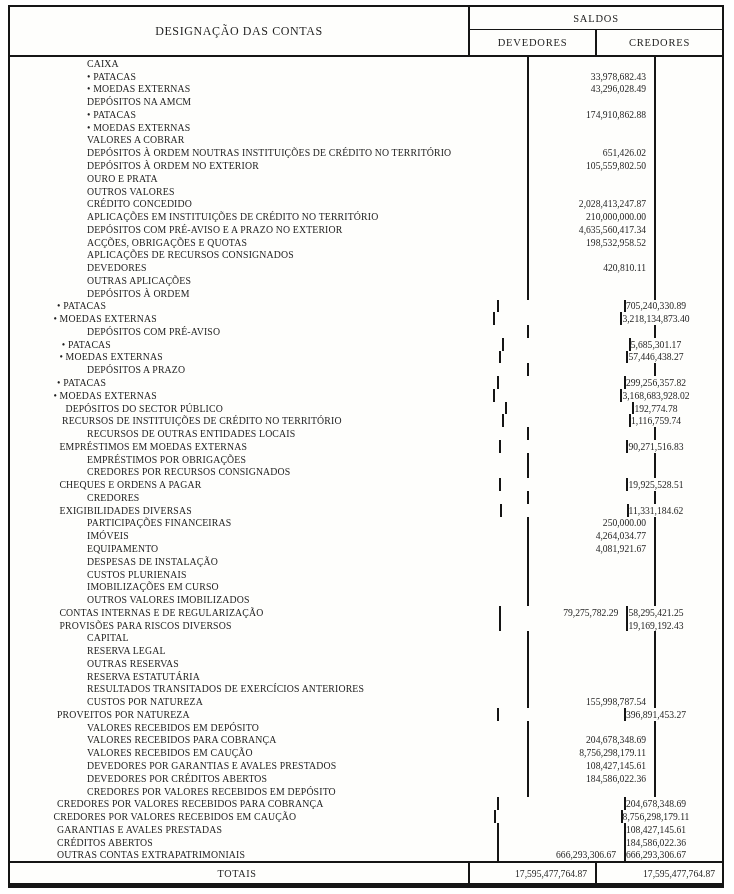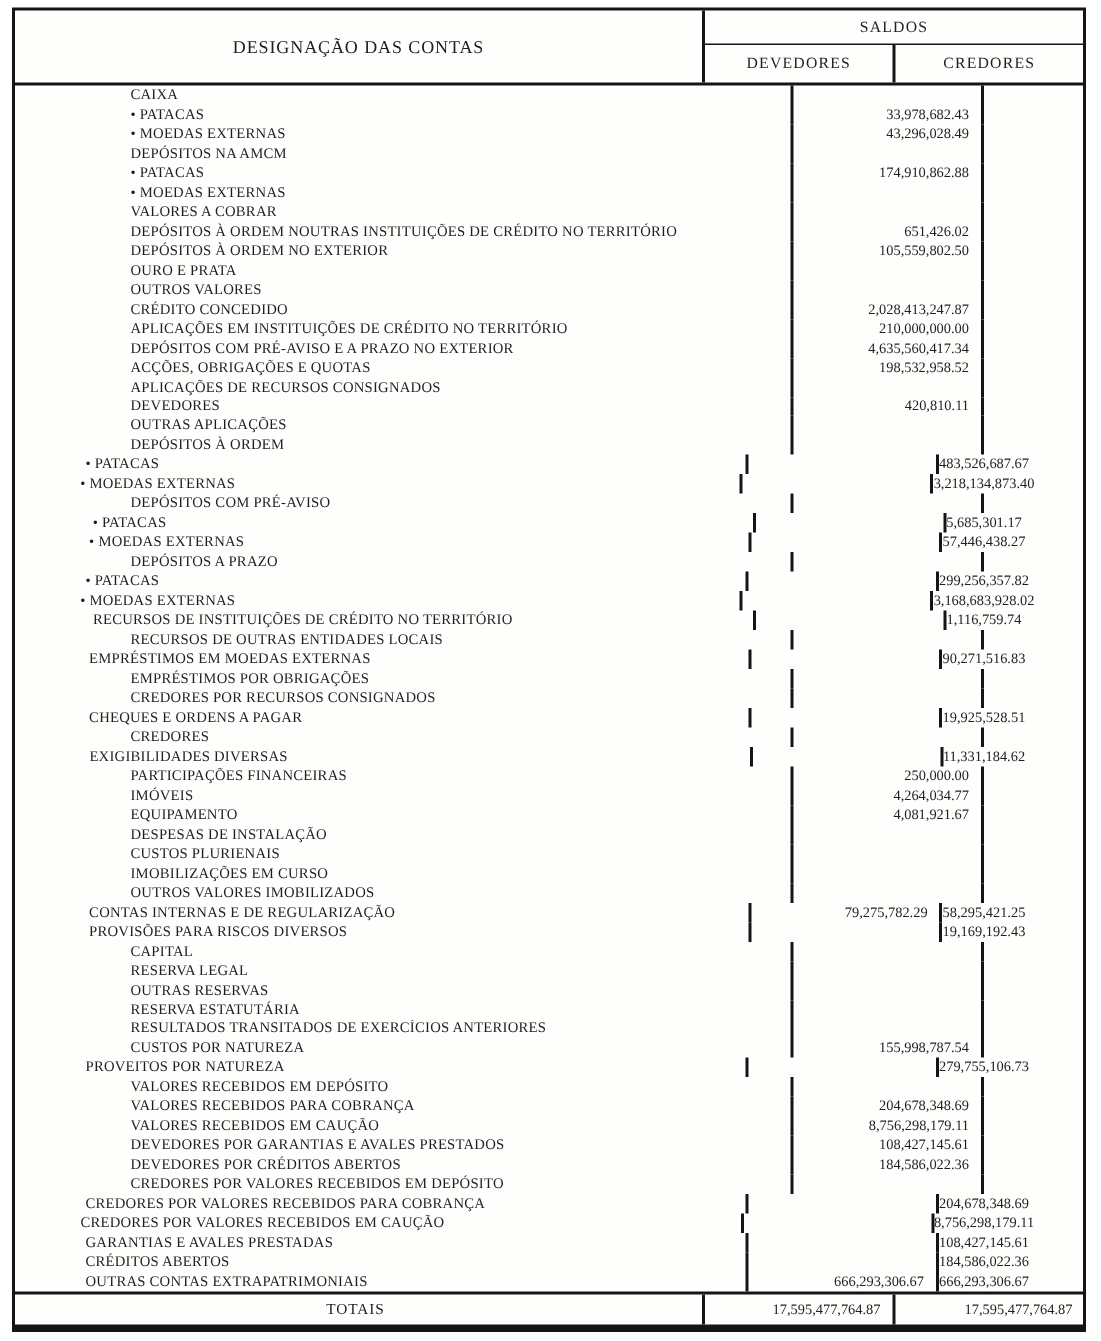--- a/index.html
+++ b/index.html
@@ -228,21 +228,21 @@
 
   <div class="row">
     <div class="cell-label">DEPÓSITOS À ORDEM</div>
     <div class="cell-dev"></div>
     <div class="cell-cred"></div>
   </div>
 
   <div class="row">
     <div class="cell-label">• PATACAS</div>
     <div class="cell-dev"></div>
-    <div class="cell-cred">483,526,687.67</div>
+    <div class="cell-cred">705,240,330.89</div>
   </div>
 
   <div class="row">
     <div class="cell-label">• MOEDAS EXTERNAS</div>
     <div class="cell-dev"></div>
     <div class="cell-cred">3,218,134,873.40</div>
   </div>
 
   <div class="row">
     <div class="cell-label">DEPÓSITOS COM PRÉ-AVISO</div>
@@ -273,20 +273,25 @@
     <div class="cell-dev"></div>
     <div class="cell-cred">299,256,357.82</div>
   </div>
 
   <div class="row">
     <div class="cell-label">• MOEDAS EXTERNAS</div>
     <div class="cell-dev"></div>
     <div class="cell-cred">3,168,683,928.02</div>
   </div>
 
+  <div class="row">
+    <div class="cell-label">DEPÓSITOS DO SECTOR PÚBLICO</div>
+    <div class="cell-dev"></div>
+    <div class="cell-cred">192,774.78</div>
+  </div>
 
   <div class="row">
     <div class="cell-label">RECURSOS DE INSTITUIÇÕES DE CRÉDITO NO TERRITÓRIO</div>
     <div class="cell-dev"></div>
     <div class="cell-cred">1,116,759.74</div>
   </div>
 
   <div class="row">
     <div class="cell-label">RECURSOS DE OUTRAS ENTIDADES LOCAIS</div>
     <div class="cell-dev"></div>
@@ -415,21 +420,21 @@
 
   <div class="row">
     <div class="cell-label">CUSTOS POR NATUREZA</div>
     <div class="cell-dev">155,998,787.54</div>
     <div class="cell-cred"></div>
   </div>
 
   <div class="row">
     <div class="cell-label">PROVEITOS POR NATUREZA</div>
     <div class="cell-dev"></div>
-    <div class="cell-cred">279,755,106.73</div>
+    <div class="cell-cred">396,891,453.27</div>
   </div>
 
   <div class="row">
     <div class="cell-label">VALORES RECEBIDOS EM DEPÓSITO</div>
     <div class="cell-dev"></div>
     <div class="cell-cred"></div>
   </div>
 
   <div class="row">
     <div class="cell-label">VALORES RECEBIDOS PARA COBRANÇA</div>

